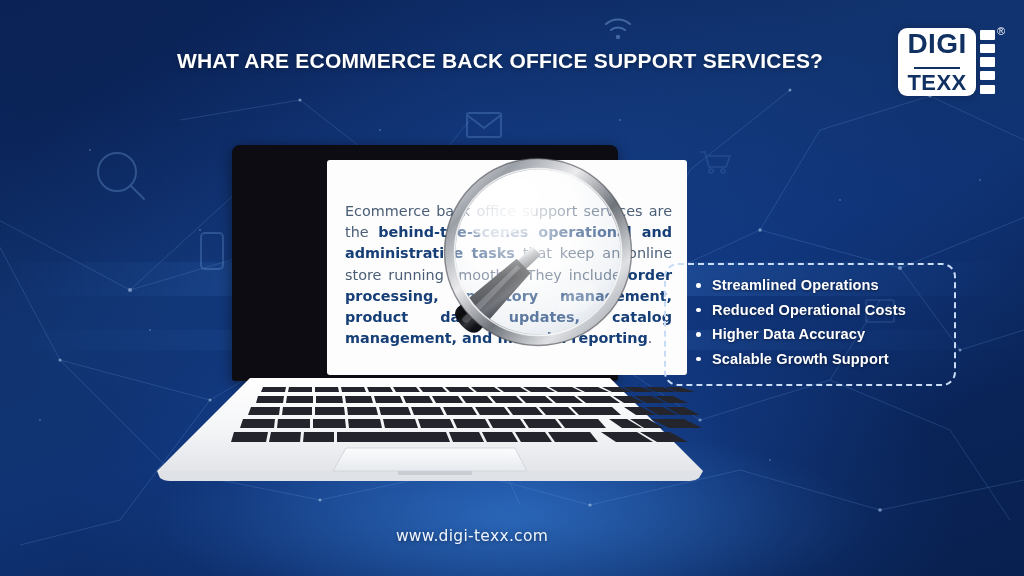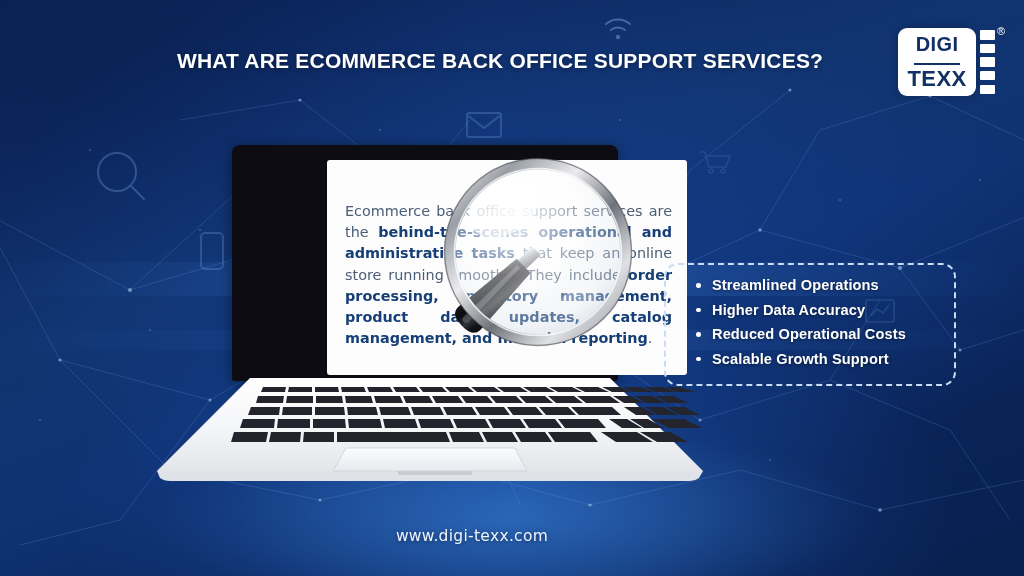--- a/index.html
+++ b/index.html
@@ -29,21 +29,21 @@
   #logo-plate {
     position:absolute; left:0; top:4px; width:78px; height:68px;
     background:#fff; border-radius:9px;
     display:flex; flex-direction:column; align-items:center; justify-content:center;
     box-shadow:0 0 8px rgba(0,0,0,.25);
   }
   .logo-word {
     color:#123163; font-weight:bold; letter-spacing:.4px; line-height:1;
     font-family:"Liberation Sans", sans-serif;
   }
-  #logo-digi { font-size:20px; padding-bottom:8px; }
+  #logo-digi { font-size:28px; padding-bottom:8px; }
   #logo-rule { width:46px; height:2px; background:#123163; margin:1px 0 3px 0; }
   #logo-texx { font-size:22px; }
   #logo-strip { position:absolute; left:82px; top:6px; width:15px; height:64px;
     display:flex; flex-direction:column; justify-content:space-between; }
   .perf { width:15px; height:9.5px; background:#fff; border-radius:1px; }
   #logo-r { position:absolute; left:99px; top:2px; color:#ffffff; font-size:11px; line-height:1; }
 
   
   #title {
     position:absolute; left:150px; top:48px; width:700px;
@@ -391,21 +391,21 @@
     <circle cx="100" cy="100" r="83.5" fill="none" stroke="#ffffff" stroke-width="1.6" opacity=".75"></circle>
     <circle cx="100" cy="100" r="93.5" fill="none" stroke="#3a3d44" stroke-width="1.4" opacity=".55"></circle>
 
     <ellipse cx="66" cy="56" rx="38" ry="26" fill="#ffffff" opacity=".55" transform="rotate(-32 66 56)"></ellipse>
     <ellipse cx="140" cy="148" rx="22" ry="12" fill="#ffffff" opacity=".22" transform="rotate(-32 140 148)"></ellipse>
   </svg>
 
   <div id="benefits">
     <ul>
       <li>Streamlined Operations</li>
+      <li>Reduced Operational Costs</li>
       <li>Higher Data Accuracy</li>
-      <li>Reduced Operational Costs</li>
       <li>Scalable Growth Support</li>
     </ul>
   </div>
 
   <div id="footer">www.digi-texx.com</div>
 
 </div>
 
 </body></html>

